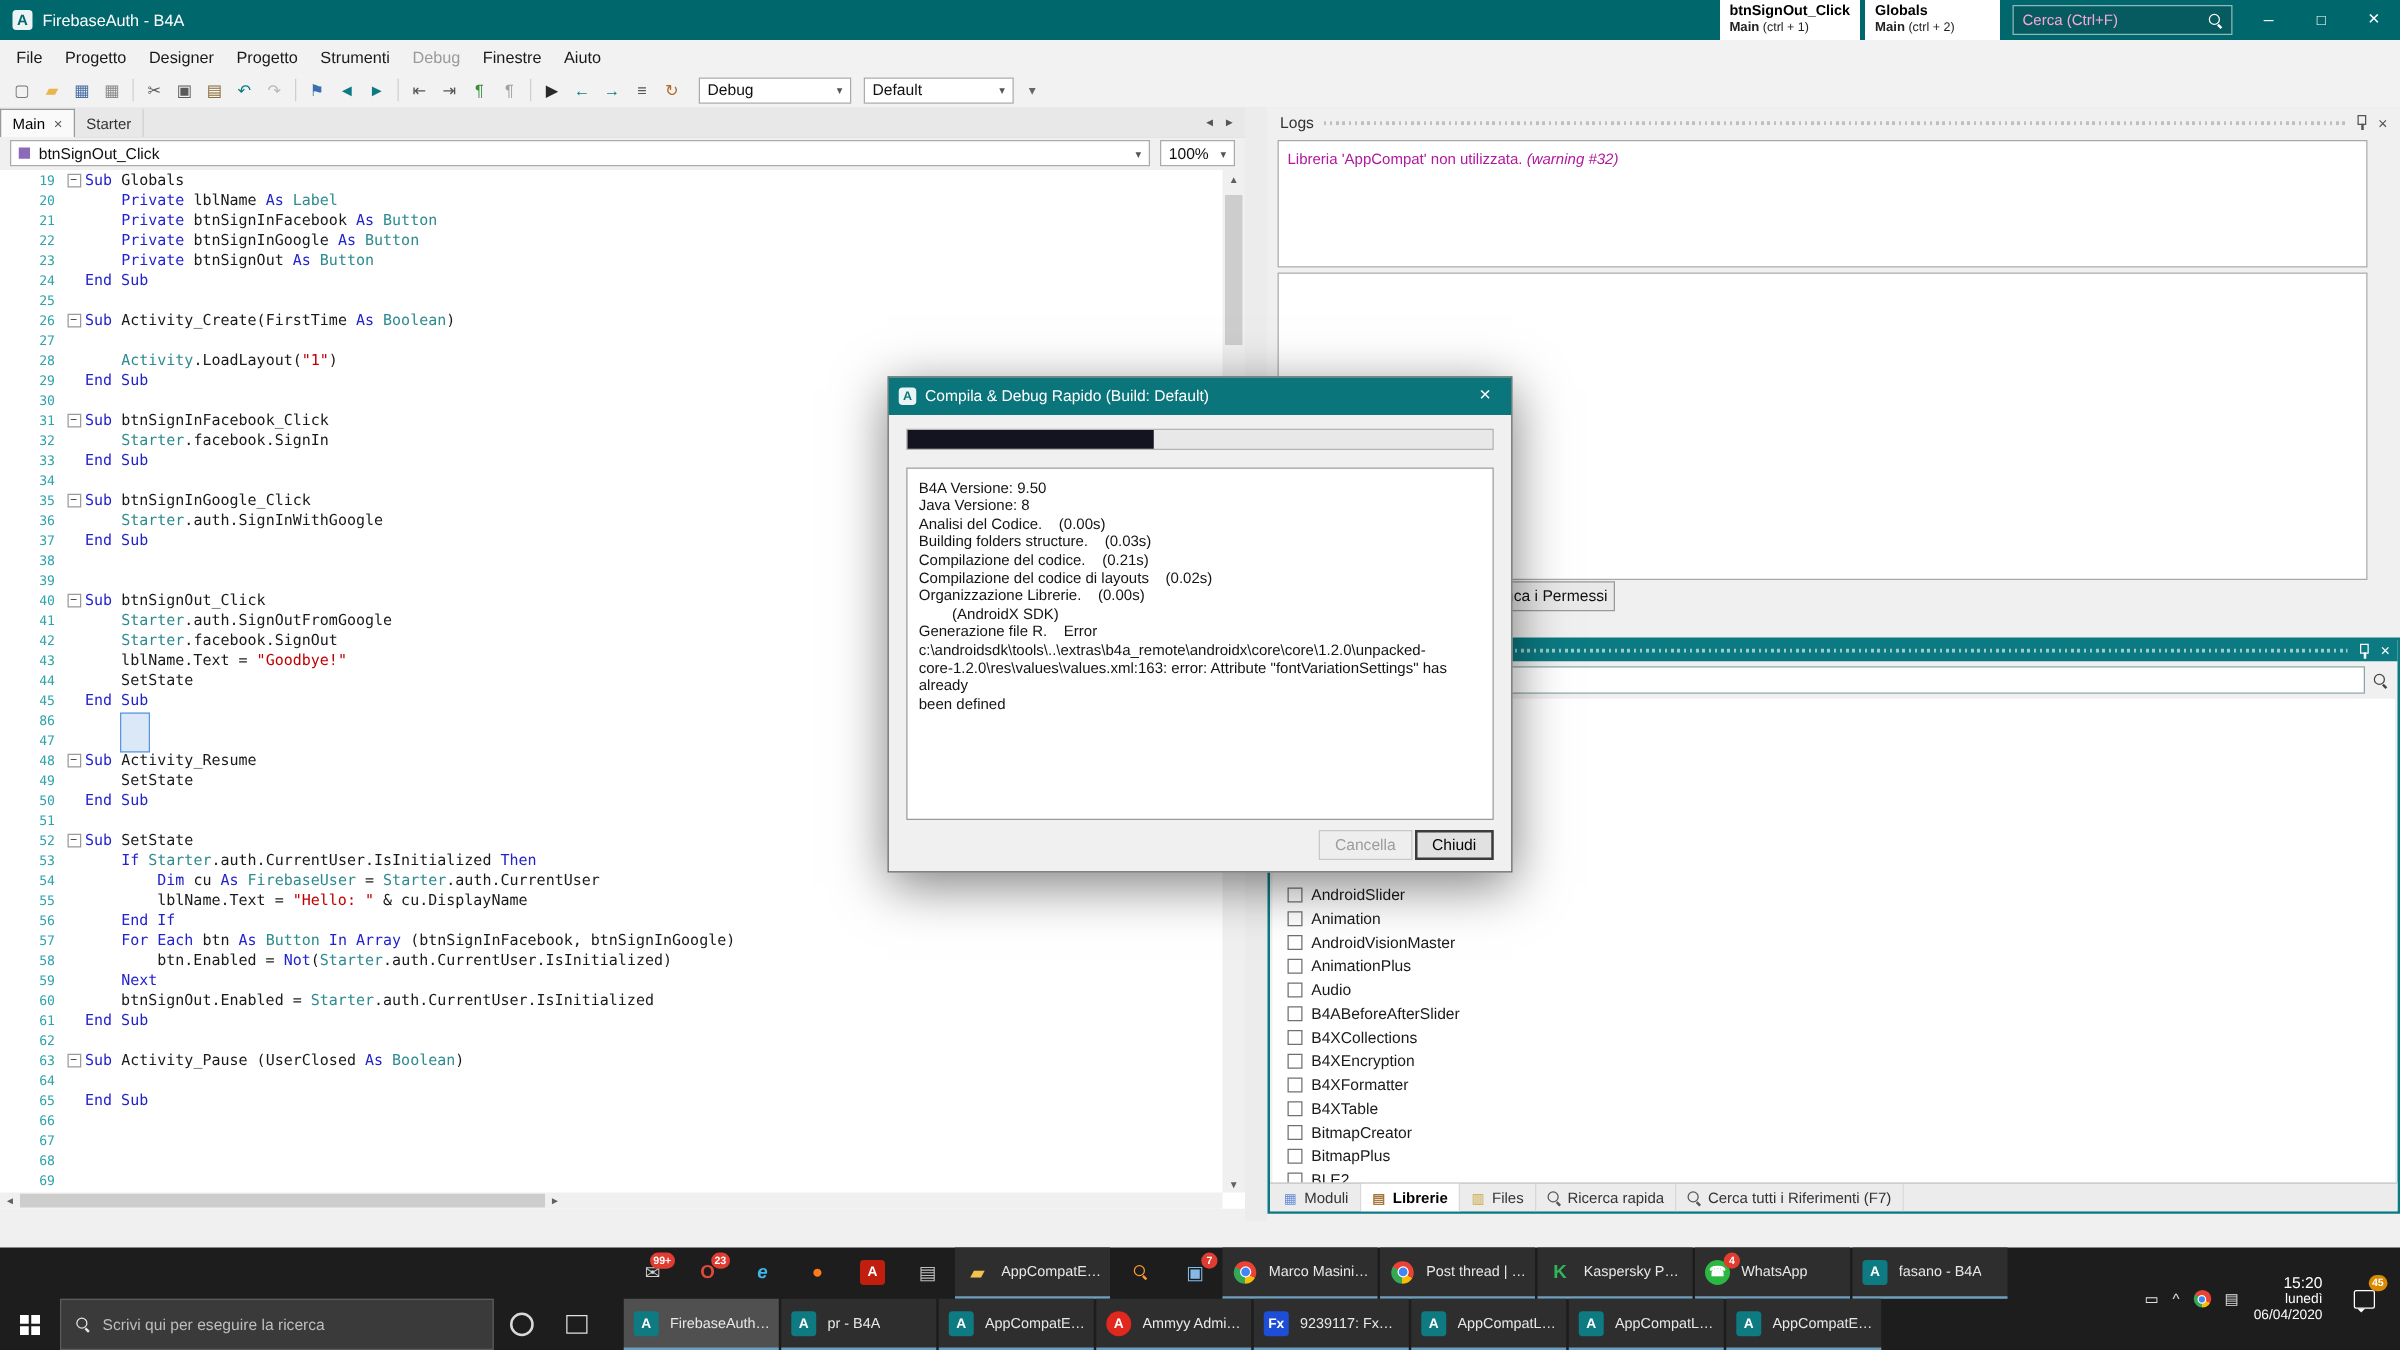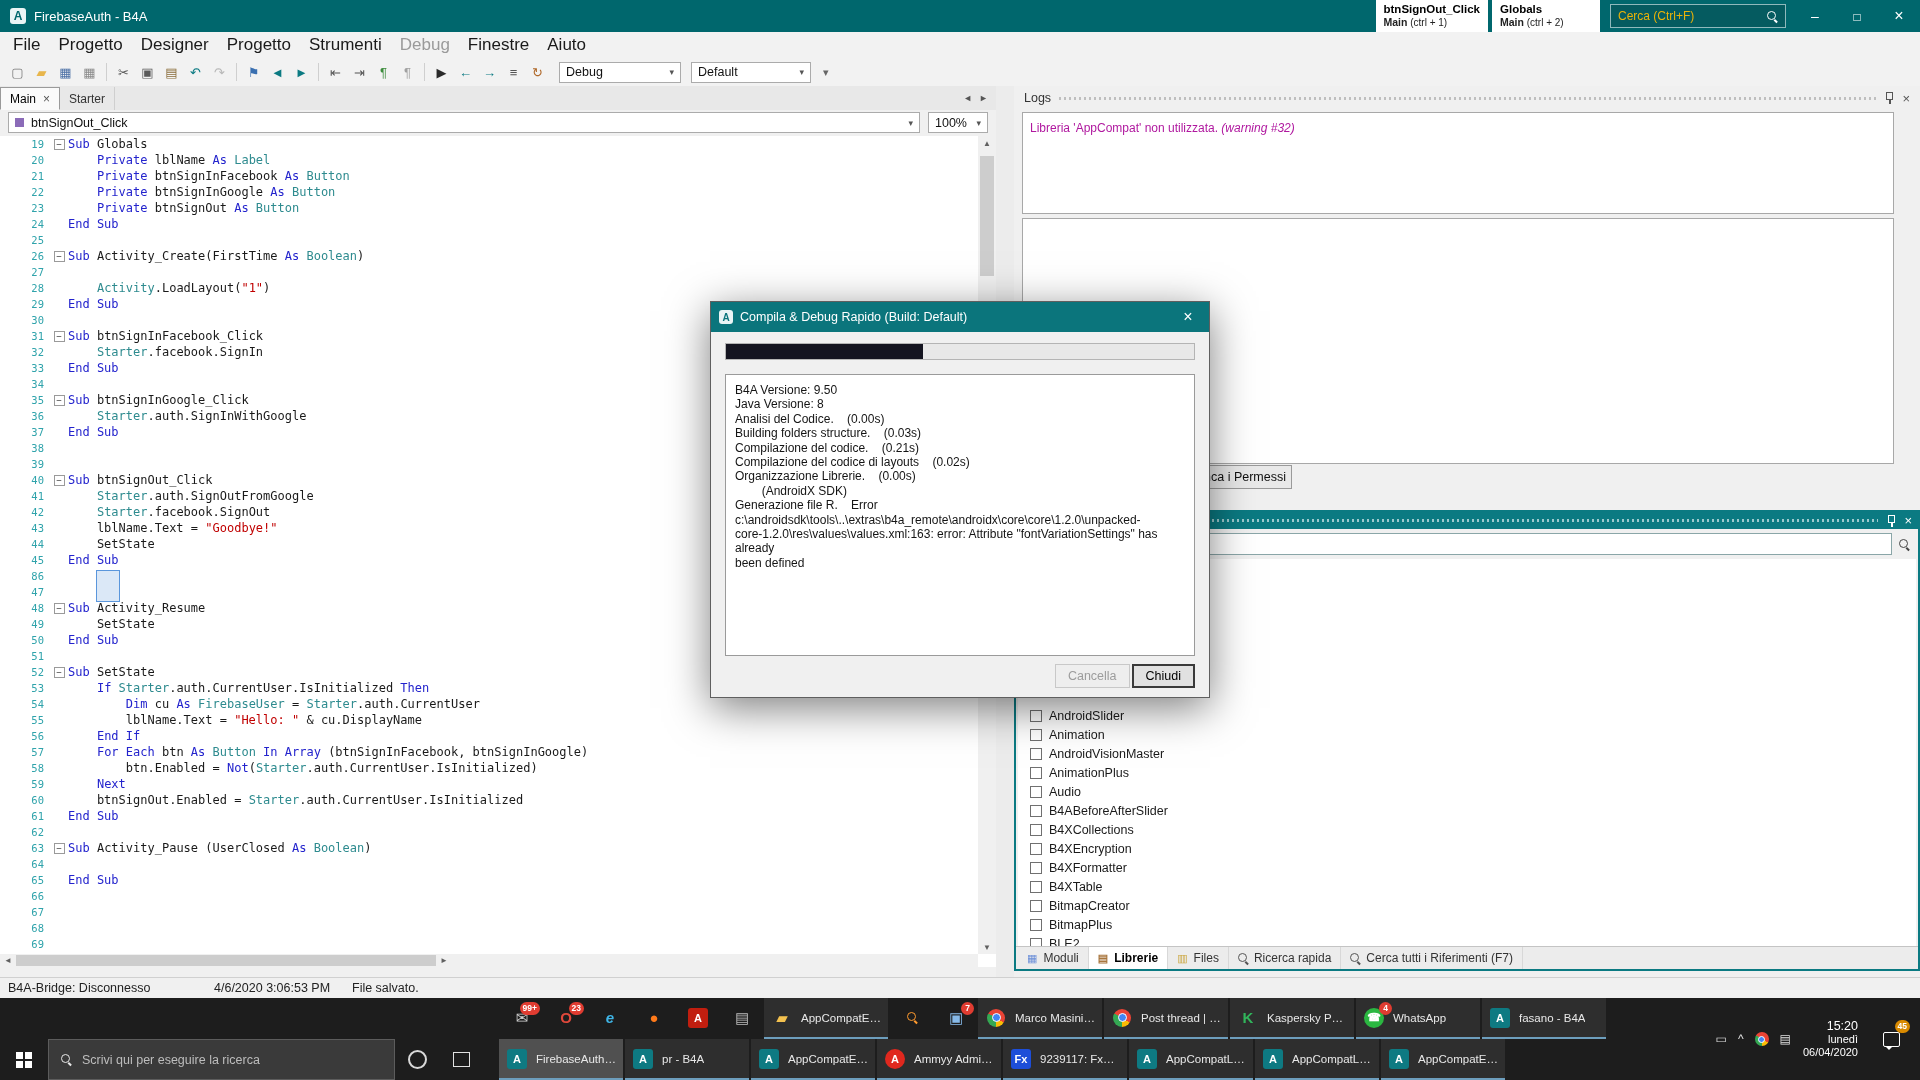--- a/index.html
+++ b/index.html
@@ -10,37 +10,37 @@
   .titlebar{position:absolute;top:0;left:0;right:0;height:32px;background:#00676d;display:flex;align-items:center;color:#fff;}
   .app-icon{width:16px;height:16px;margin:0 8px 0 10px;background:#eaf4f5;color:#00676d;font-weight:bold;font-size:12px;
             display:flex;align-items:center;justify-content:center;border-radius:3px;flex:none;}
   .win-title{font-size:13px;}
   .tbr{margin-left:auto;display:flex;align-items:center;height:100%;}
   .bm{background:#fff;color:#000;height:30px;margin:1px 2px;padding:1px 8px;display:flex;flex-direction:column;justify-content:center;min-width:92px;}
   .bm-name{font-size:11.5px;font-weight:bold;line-height:13px;}
   .bm-sub{font-size:10px;line-height:12px;color:#222;}
   .bm-sub b{font-size:10.5px;}
   .tb-search{width:160px;height:22px;margin:0 8px;border:1px solid #8fb9bc;background:#055b60;display:flex;align-items:center;gap:6px;padding:0 7px;}
-  .tb-search-text{flex:1;font-size:12px;color:#eab308;}
+  .tb-search-text{flex:1;font-size:12px;color:#f9a8d4;}
   .wbtn{width:42px;height:32px;display:flex;align-items:center;justify-content:center;color:#fff;}
   .glyph-min::before{content:"–";font-size:14px;}
   .glyph-max::before{content:"□";font-size:12px;}
   .glyph-close::before{content:"×";font-size:16px;}
 
   
   .mag-icon{position:relative;display:inline-block;width:11px;height:11px;flex:none;}
   .mag-icon::before{content:"";position:absolute;left:0;top:0;width:7px;height:7px;border:1.5px solid currentColor;border-radius:50%;}
   .mag-icon::after{content:"";position:absolute;left:8px;top:8px;width:4px;height:1.5px;background:currentColor;transform:rotate(45deg);transform-origin:0 0;}
   .pin-icon{position:relative;display:inline-block;width:10px;height:12px;}
   .pin-icon::before{content:"";position:absolute;top:0;left:2px;width:5px;height:6px;border:1.5px solid currentColor;}
   .pin-icon::after{content:"";position:absolute;top:7px;left:5px;width:1.5px;height:5px;background:currentColor;}
 
   
   .menubar{position:absolute;top:32px;left:0;right:0;height:26px;background:#f2f2f2;display:flex;align-items:center;padding-left:4px;}
-  .menu-item{padding:0 9px;font-size:17px;color:#1a1a1a;}
+  .menu-item{padding:0 9px;font-size:13px;color:#1a1a1a;}
   .menu-item.dim{color:#9a9a9a;}
 
   
   .toolbar{position:absolute;top:58px;left:0;right:0;height:28px;background:#f2f2f2;border-bottom:1px solid #d9d9d9;
            display:flex;align-items:center;padding-left:6px;}
   #toolbar-icons{display:flex;align-items:center;gap:1px;}
   .tb-btn{width:23px;height:22px;display:flex;align-items:center;justify-content:center;font-size:13px;}
   .tb-sep{width:1px;height:18px;background:#cfcfcf;margin:0 4px;}
   .combo{height:21px;background:#fff;border:1px solid #ababab;display:flex;align-items:center;font-size:12.5px;color:#111;padding:0 6px;box-sizing:border-box;}
   .combo .arrow{margin-left:auto;font-size:9px;color:#555;padding-left:8px;}
@@ -509,25 +509,20 @@
         <div class="dlg-line">c:\androidsdk\tools\..\extras\b4a_remote\androidx\core\core\1.2.0\unpacked-</div>
         <div class="dlg-line">core-1.2.0\res\values\values.xml:163: error: Attribute "fontVariationSettings" has already</div>
         <div class="dlg-line">been defined</div>
       </div>
     <div class="dlg-buttons">
       <div class="dlg-btn disabled">Cancella</div>
       <div class="dlg-btn default">Chiudi</div>
     </div>
   </div>
 
-  <div class="statusbar">
-    <span class="sb-item" id="sb-bridge">B4A-Bridge: Disconnesso</span>
-    <span class="sb-item" id="sb-datetime">4/6/2020 3:06:53 PM</span>
-    <span class="sb-item" id="sb-file">File salvato.</span>
-  </div>
 
   <div class="taskbar">
     <div class="tb-row" id="tb-row1">
       <div id="tb-row1-apps">
           <div class="tb-app">
             <span class="ico-wrap">
               <span class="tb-ico" style="color: rgb(207, 207, 207);">✉</span>
               <span class="badge">99+</span>
             </span>
           </div>

